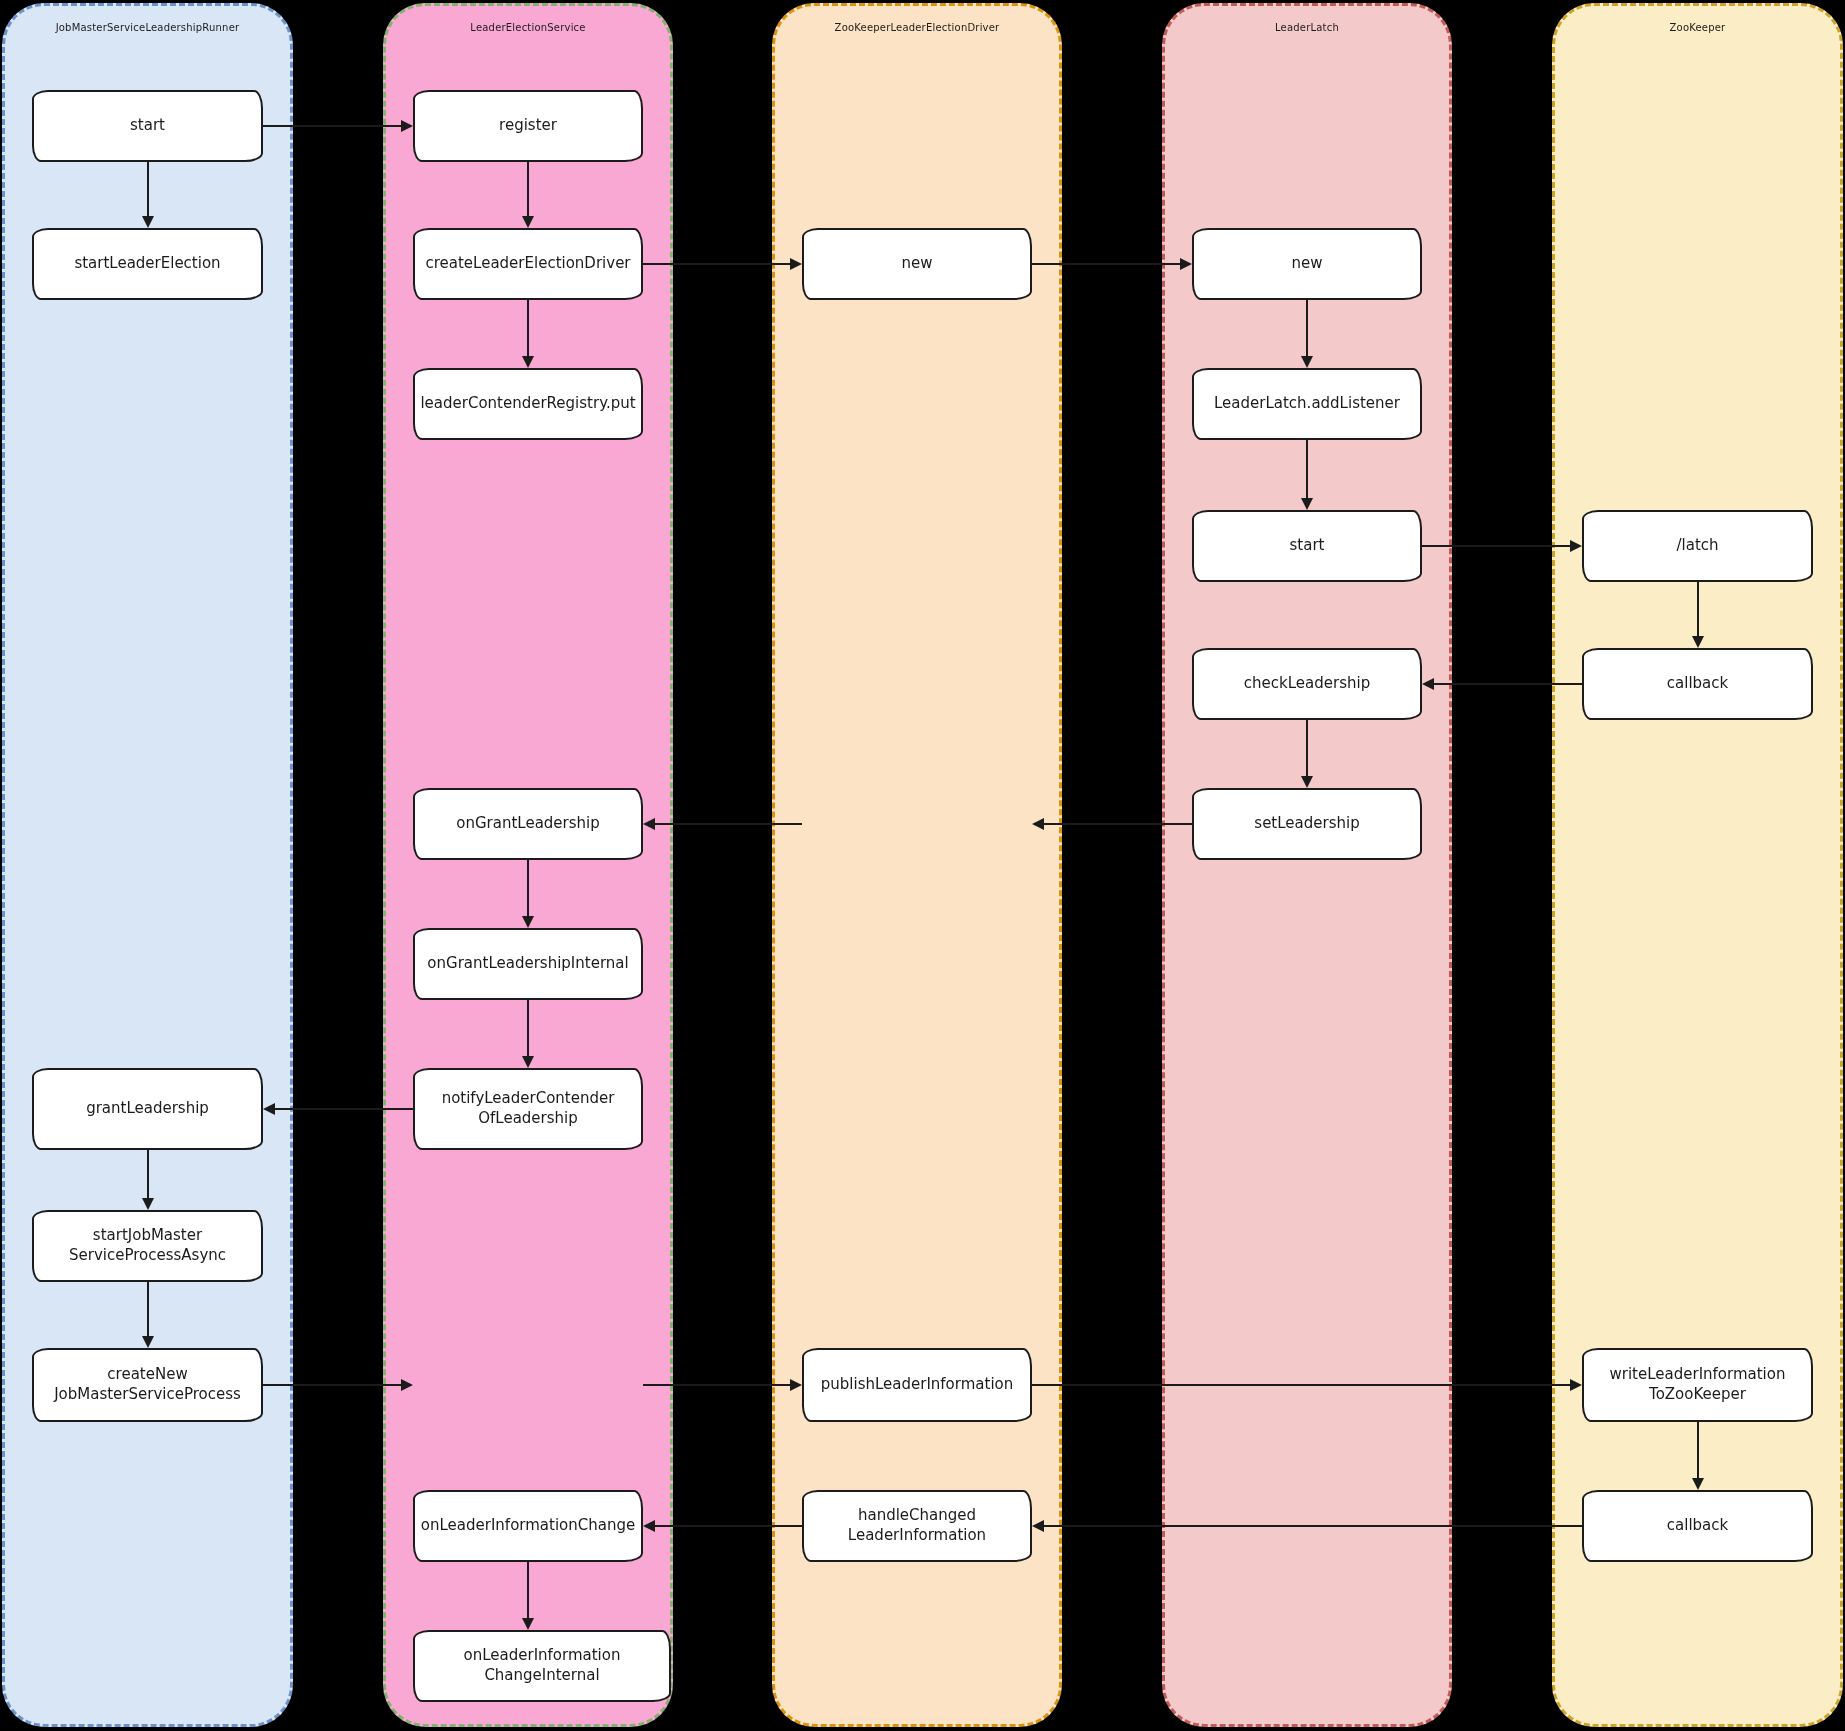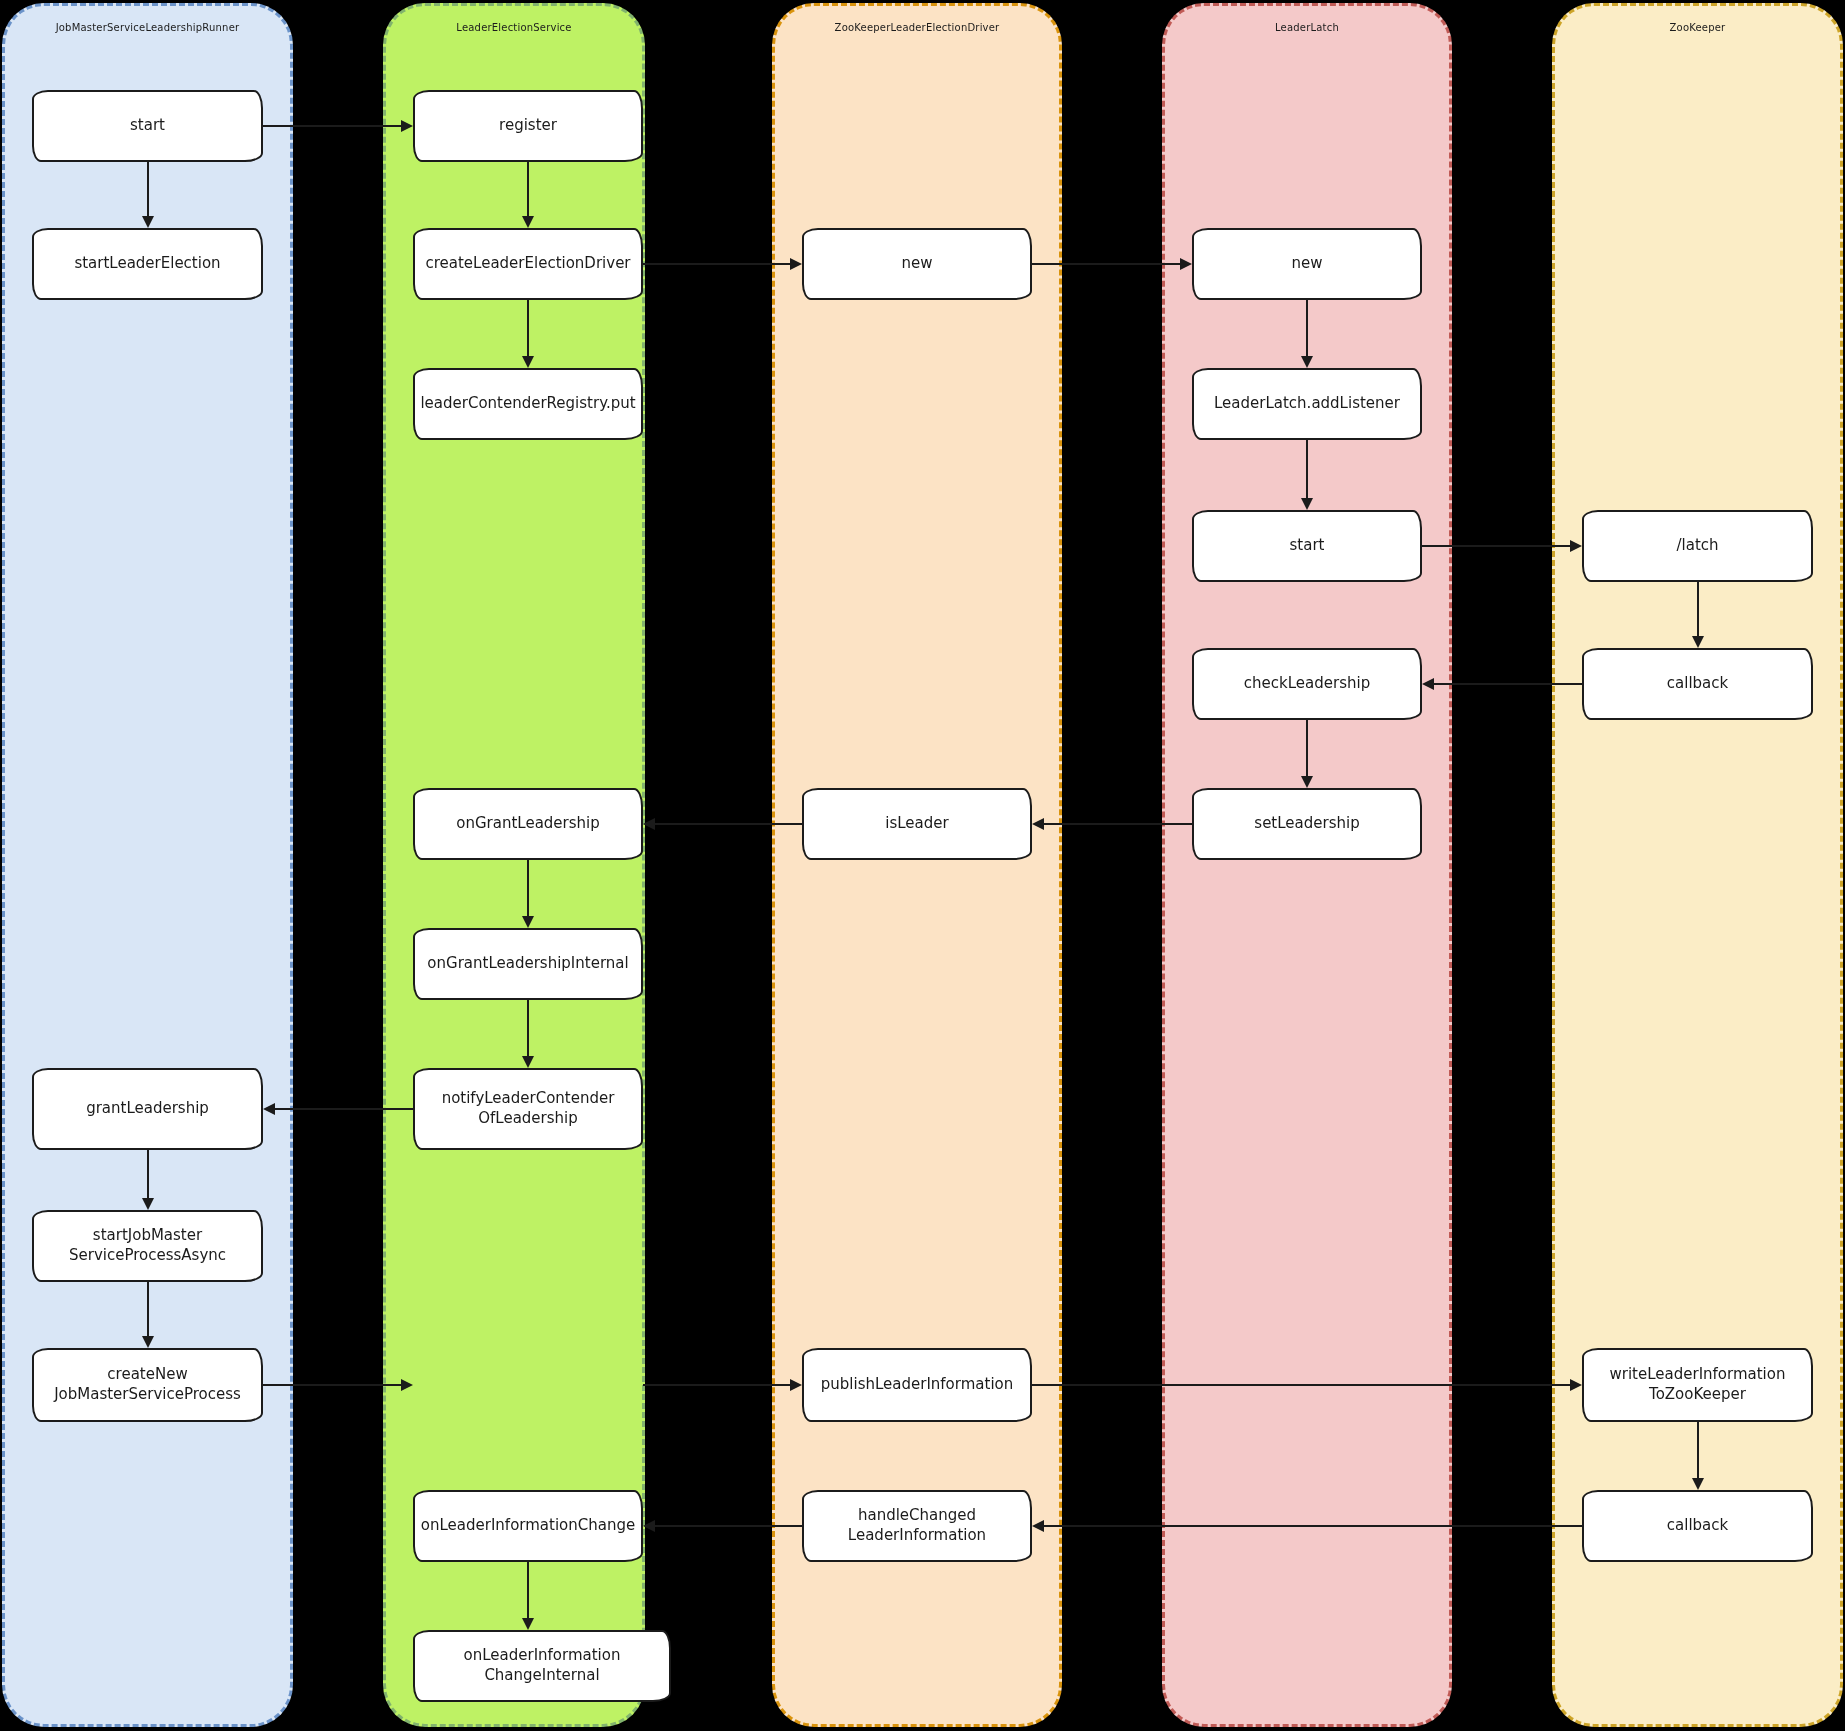--- a/index.html
+++ b/index.html
@@ -33,21 +33,21 @@
   .edge-head.right{border-top:6px solid transparent;border-bottom:6px solid transparent;border-left:12px solid #1b1b1b;}
   .edge-head.left{border-top:6px solid transparent;border-bottom:6px solid transparent;border-right:12px solid #1b1b1b;}
 </style>
 </head>
 <body>
 
 <div id="diagram">
     <div class="lane" style="left: 2px; width: 291px; background: rgb(217, 230, 246); border-color: rgb(107, 147, 201);">
       <div class="lane-title">JobMasterServiceLeadershipRunner</div>
     </div>
-    <div class="lane" style="left: 383px; width: 262px; background: #bef264; border-color: rgb(130, 179, 109);">
+    <div class="lane" style="left: 383px; width: 290px; background: #f9a8d4; border-color: rgb(130, 179, 109);">
       <div class="lane-title">LeaderElectionService</div>
     </div>
     <div class="lane" style="left: 772px; width: 290px; background: rgb(252, 227, 197); border-color: rgb(217, 147, 13);">
       <div class="lane-title">ZooKeeperLeaderElectionDriver</div>
     </div>
     <div class="lane" style="left: 1162px; width: 290px; background: rgb(244, 201, 201); border-color: rgb(192, 91, 86);">
       <div class="lane-title">LeaderLatch</div>
     </div>
     <div class="lane" style="left: 1552px; width: 291px; background: rgb(251, 237, 198); border-color: rgb(205, 164, 40);">
       <div class="lane-title">ZooKeeper</div>
@@ -90,23 +90,20 @@
     </div>
     <div class="node" style="left: 413px; top: 1490px; width: 230px; height: 72px;">
       <span>onLeaderInformationChange</span>
     </div>
     <div class="node" style="left: 413px; top: 1630px; width: 258px; height: 72px;">
       <span>onLeaderInformation</span>
       <span>ChangeInternal</span>
     </div>
     <div class="node" style="left: 802px; top: 228px; width: 230px; height: 72px;">
       <span>new</span>
-    </div>
-    <div class="node" style="left: 802px; top: 788px; width: 230px; height: 72px;">
-      <span>isLeader</span>
     </div>
     <div class="node" style="left: 802px; top: 1348px; width: 230px; height: 74px;">
       <span>publishLeaderInformation</span>
     </div>
     <div class="node" style="left: 802px; top: 1490px; width: 230px; height: 72px;">
       <span>handleChanged</span>
       <span>LeaderInformation</span>
     </div>
     <div class="node" style="left: 1192px; top: 228px; width: 230px; height: 72px;">
       <span>new</span>

